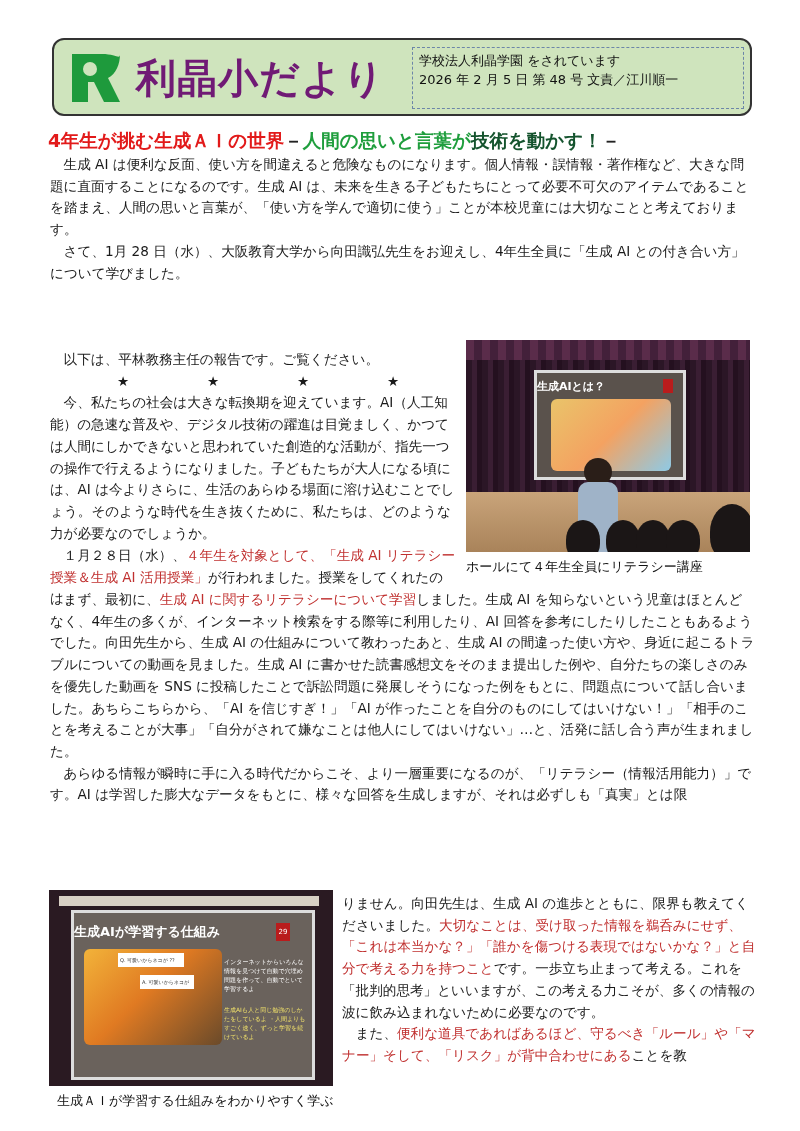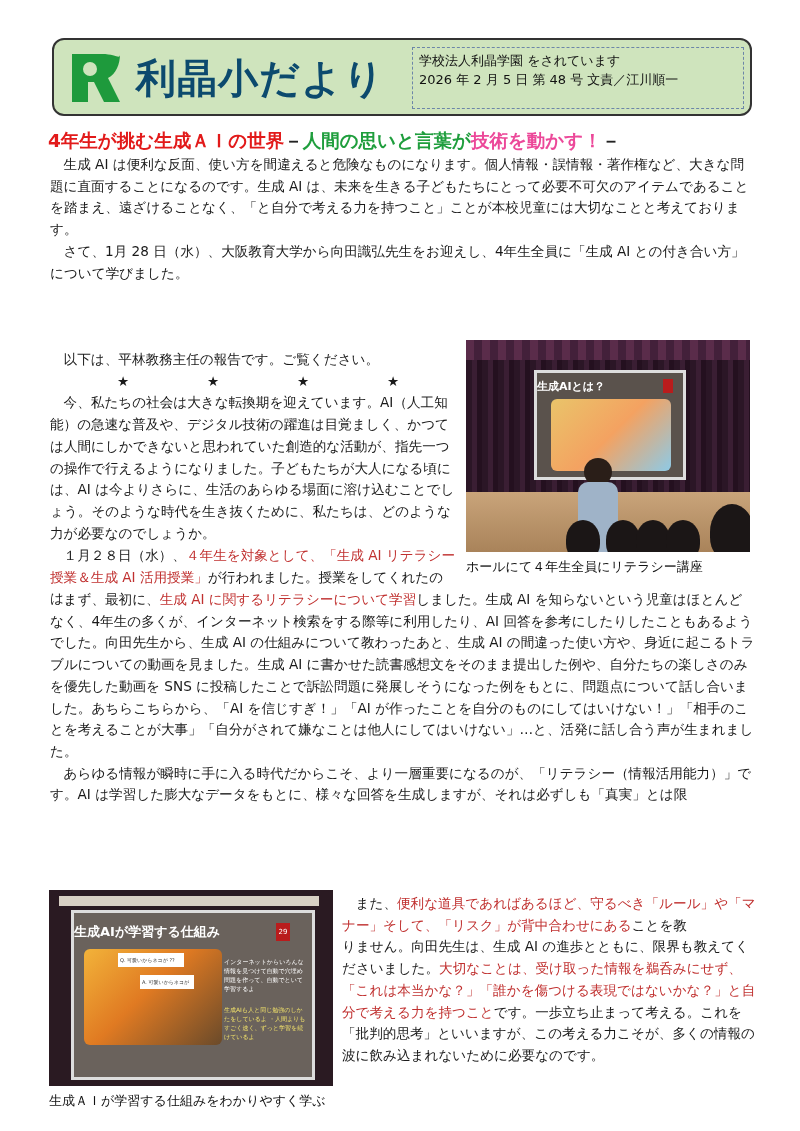--- a/index.html
+++ b/index.html
@@ -2,30 +2,30 @@
 <html><head>
 <meta charset="utf-8">
 <style>
   html, body { margin:0; padding:0; background:#ffffff; }
   body { width:800px; height:1131px; position:relative; overflow:hidden;
          font-family:"DejaVu Sans", "Liberation Sans", sans-serif; color:#1a1a1a; }
   .header-box { position:absolute; left:52px; top:38px; width:700px; height:78px;
     background:#cfe4bd; border:2px solid #333; border-radius:12px; box-sizing:border-box; }
   .logo-r { position:absolute; left:14px; top:10px; width:54px; height:56px; }
   .title { position:absolute; left:82px; top:12px; font-size:40px; font-weight:bold;
-    color:#0c4a6e; letter-spacing:1px; line-height:52px; }
+    color:#701a75; letter-spacing:1px; line-height:52px; }
   .info-box { position:absolute; left:358px; top:7px; width:332px; height:62px;
     border:1.5px dashed #6c86a8; box-sizing:border-box; padding:3px 6px;
     font-size:13px; line-height:19px; color:#111; }
   .info-box .url { font-family:"Liberation Serif", "DejaVu Serif", serif; font-size:13px; }
   .headline { position:absolute; left:48px; top:128px; width:720px; font-size:18.5px;
     font-weight:bold; line-height:26px; white-space:nowrap; }
   .hl-red { color:#e21a1a; }
   .hl-green { color:#1f9e3d; }
-  .hl-blue { color:#ec4899; }
+  .hl-blue { color:#14532d; }
   .hl-dash { color:#222; }
   .body-text { position:absolute; font-size:13.6px; line-height:21.7px; color:#1a1a1a; }
   .body-text p { margin:0; text-indent:1em; }
   .red { color:#c0302f; }
   .stars { display:flex; justify-content:space-around; width:360px; margin-left:28px; }
   .photo { position:absolute; overflow:hidden; background:#1e1020; }
   .caption { position:absolute; font-size:13px; color:#111; text-align:left; }
   .curtain { position:absolute; inset:0;
     background:repeating-linear-gradient(90deg,#2b1626 0 6px,#3a1e33 6px 11px,#24101f 11px 16px); }
   .valance { position:absolute; left:0; right:0; top:0; height:20px;
@@ -53,21 +53,21 @@
     <div>学校法人利晶学園 をされています</div>
     <div>2026 年 2 月 5 日 第 48 号 文責／江川順一</div>
   </div>
 </div>
 
 <div class="headline">
   <span class="hl-red">4年生が挑む生成ＡＩの世界</span><span class="hl-dash">－</span><span class="hl-green">人間の思いと言葉が</span><span class="hl-blue">技術を動かす！</span><span class="hl-dash">－</span>
 </div>
 
 <div class="body-text" style="left:50px; top:154px; width:706px;">
-  <p>生成 AI は便利な反面、使い方を間違えると危険なものになります。個人情報・誤情報・著作権など、大きな問題に直面することになるのです。生成 AI は、未来を生きる子どもたちにとって必要不可欠のアイテムであることを踏まえ、遠ざけることなく、「と自分で考える力を持つこと」ことが本校児童には大切なことと考えております。</p>
+  <p>生成 AI は便利な反面、使い方を間違えると危険なものになります。個人情報・誤情報・著作権など、大きな問題に直面することになるのです。生成 AI は、未来を生きる子どもたちにとって必要不可欠のアイテムであることを踏まえ、人間の思いと言葉が、「使い方を学んで適切に使う」ことが本校児童には大切なことと考えております。</p>
   <p>さて、1月 28 日（水）、大阪教育大学から向田識弘先生をお迎えし、4年生全員に「生成 AI との付き合い方」について学びました。</p>
 </div>
 
 <div class="body-text" style="left:50px; top:349px; width:412px;">
   <p>以下は、平林教務主任の報告です。ご覧ください。</p>
   <div class="stars">
     <span>★</span>
     <span>★</span>
     <span>★</span>
     <span>★</span>
@@ -113,22 +113,22 @@
   <div class="screen" style="left:22px; top:20px; width:244px; height:170px; background:#6a625c;">
     <div class="slide-title" style="top:10px; font-size:13px;">生成AIが学習する仕組み</div>
     <div class="slide-badge" style="right:22px; top:10px; width:14px; height:18px; color:#fff; font-size:7px; text-align:center; line-height:18px;">29</div>
     <div class="slide-art" style="left:10px; top:36px; width:138px; height:96px; background:linear-gradient(135deg,#f2b33a,#e07a22 45%,#6a4a2a);"></div>
     <div style="position:absolute; left:44px; top:40px; width:64px; height:14px; background:#fff; font-size:5px; line-height:14px; padding-left:2px; color:#333;">Q. 可愛いからネコが ??</div>
     <div style="position:absolute; left:66px; top:62px; width:52px; height:14px; background:#fff; font-size:5px; line-height:14px; padding-left:2px; color:#333;">A. 可愛いからネコが</div>
     <div style="position:absolute; left:150px; top:44px; width:82px; font-size:6px; line-height:9px; color:#fff;">インターネットからいろんな情報を見つけて自動で穴埋め問題を作って、自動でといて学習するよ</div>
     <div style="position:absolute; left:150px; top:92px; width:82px; font-size:6px; line-height:9px; color:#f2e26a;">生成AIも人と同じ勉強のしかたをしているよ ・人間よりもすごく速く、ずっと学習を続けているよ</div>
   </div>
 </div>
-<div class="caption" style="left:49px; top:1092px; width:284px;">生成ＡＩが学習する仕組みをわかりやすく学ぶ</div>
+<div class="caption" style="left:57px; top:1092px; width:284px;">生成ＡＩが学習する仕組みをわかりやすく学ぶ</div>
 
 <div class="body-text" style="left:342px; top:893px; width:414px;">
+  <p style="text-indent:0;">
+    <span>りません。向田先生は、生成 AI の進歩とともに、限界も教えてくださいました。</span><span class="red">大切なことは、受け取った情報を鵜呑みにせず、「これは本当かな？」「誰かを傷つける表現ではないかな？」と自分で考える力を持つこと</span><span>です。一歩立ち止まって考える。これを「批判的思考」といいますが、この考える力こそが、多くの情報の波に飲み込まれないために必要なのです。</span>
+  </p>
   <p>
     <span>また、</span><span class="red">便利な道具であればあるほど、守るべき「ルール」や「マナー」そして、「リスク」が背中合わせにある</span><span>ことを教</span>
-  </p>
-  <p style="text-indent:0;">
-    <span>りません。向田先生は、生成 AI の進歩とともに、限界も教えてくださいました。</span><span class="red">大切なことは、受け取った情報を鵜呑みにせず、「これは本当かな？」「誰かを傷つける表現ではないかな？」と自分で考える力を持つこと</span><span>です。一歩立ち止まって考える。これを「批判的思考」といいますが、この考える力こそが、多くの情報の波に飲み込まれないために必要なのです。</span>
   </p>
 </div>
 
 </body></html>

